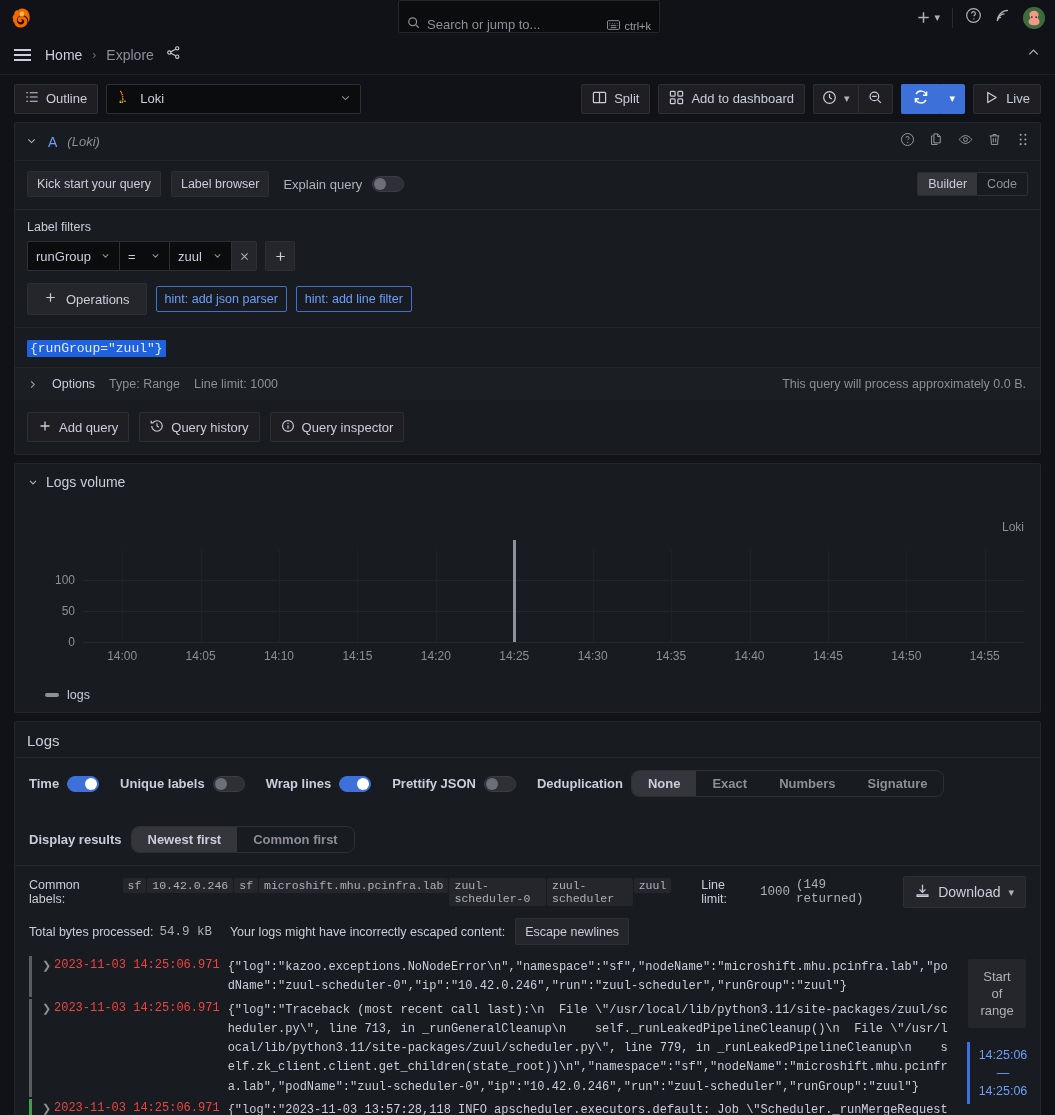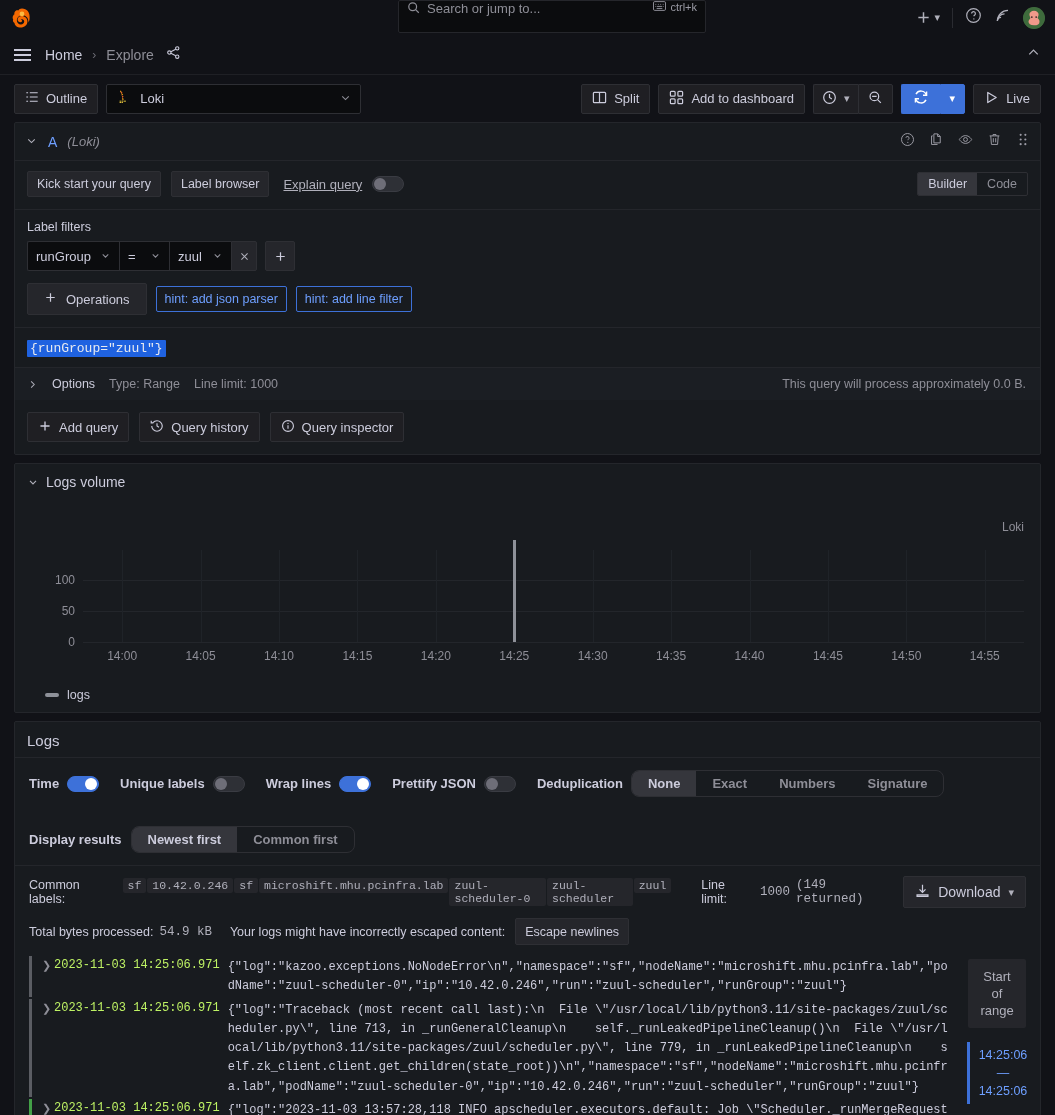--- a/index.html
+++ b/index.html
@@ -15,25 +15,25 @@
   
   .topnav {
     height: 35px; width: 100%;
     background: #111217;
     display: flex; align-items: center;
     position: relative;
   }
   .grafana-logo { margin-left: 10px; width: 24px; height: 24px; display:flex; align-items:center; justify-content:center;}
   .searchbar {
     position: absolute; left: 398px; top: 0px;
-    width: 308px; height: 33px;
+    width: 262px; height: 33px;
     background: #0b0c0e;
     border: 1px solid #25262b;
     border-radius: 2px;
-    display: flex; align-items: flex-start;
+    display: flex; align-items: flex-end;
     padding: 0 8px; gap: 7px;
     color: #8e8e97; font-size: 13px;
   }
   .searchbar .kbd {
     margin-left: auto; display:flex; align-items:center; gap:4px;
     font-size: 11px; color:#9b9ba5;
   }
   .topnav-right {
     margin-left: auto; display: flex; align-items: center;
     gap: 12px; padding-right: 10px; color:#b0b0bb;
@@ -100,21 +100,21 @@
   .q-letter { color: #6e9fff; font-size: 14px; font-weight: 500; }
   .q-ds { color:#8e8e97; font-size: 13px; font-style: italic; }
   .q-head-icons { margin-left:auto; display:flex; align-items:center; gap:14px; color:#9b9ba5; }
   .qbody { padding: 10px 12px 0 12px; }
   .qtoolrow { display:flex; align-items:center; gap:10px; padding-bottom: 12px;}
   .small-btn {
     height: 26px; background:#25262b; border:1px solid #2e2f34;
     border-radius:2px; color:#ccccdc; font-size:12.5px;
     padding: 0 9px; display:inline-flex; align-items:center; cursor:pointer;
   }
-  .expl-label { color:#b0b0bb; font-size: 13px; margin-left: 4px; text-decoration: underline;}
+  .expl-label { color:#b0b0bb; font-size: 13px; margin-left: 4px;}
   .toggle {
     width: 32px; height: 16px; border-radius: 8px;
     background: #2e3036; position: relative; cursor: pointer;
     border: 1px solid #3a3c43;
   }
   .toggle i {
     position: absolute; top: 1px; left: 1px;
     width: 12px; height: 12px; border-radius: 50%;
     background: #6e6e78; transition: all .15s;
   }
@@ -251,21 +251,21 @@
   .logrows { position:relative; padding-left: 14px; padding-right: 92px; }
   .logrow {
     display:flex; gap: 0; align-items:flex-start;
     padding: 1px 0 1px 0;
   }
   .lvl { width:3px; flex:0 0 3px; align-self:stretch; background:#5b5d63; margin-right:10px; }
   .lvl.green { background:#43a047; }
   .exp-icon { color:#8e8e97; font-size:11px; width:12px; flex:0 0 12px; padding-top:3px; cursor:pointer; }
   .ltime {
     font-family:"Liberation Mono", monospace; font-size: 12px;
-    color:#bef264; white-space:nowrap; padding-top:2px; padding-right: 8px;
+    color:#ef4444; white-space:nowrap; padding-top:2px; padding-right: 8px;
   }
   .lmsg {
     font-family:"Liberation Mono", monospace; font-size: 12px;
     color:#ccccdc; line-height: 19.3px; word-break: break-all;
     white-space: pre-wrap; padding-top:2px;
   }
   .range-col {
     position:absolute; right: 0px; top: 4px; width: 86px;
     display:flex; flex-direction:column; align-items:center;
   }

